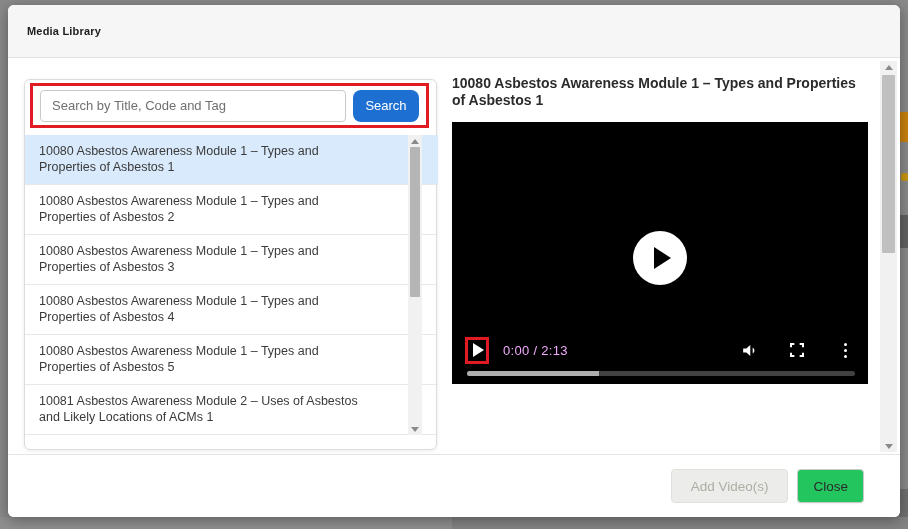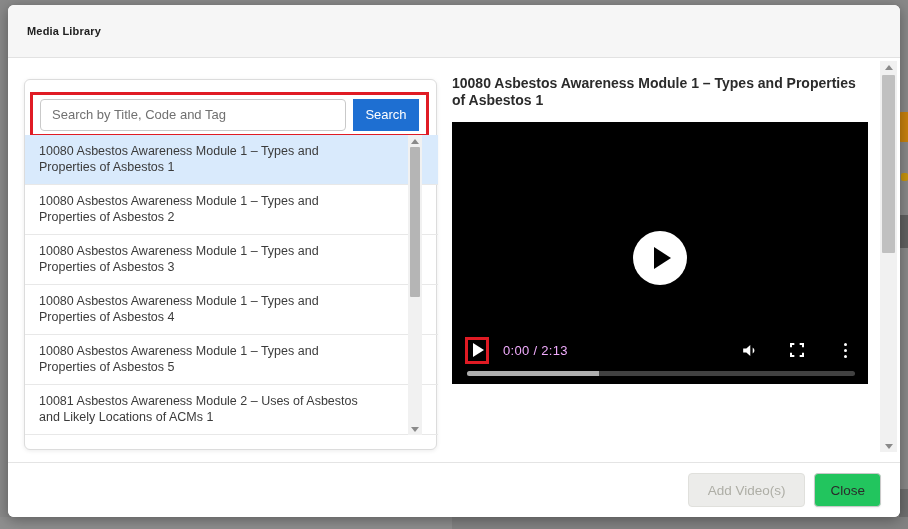--- a/index.html
+++ b/index.html
@@ -45,32 +45,32 @@
   .body-scrollbar .sb-arrow.down { bottom:0; }
 
   
   .left-card {
     position:absolute; left:16px; top:20px; width:413px; height:371px;
     background:#fff; border:1px solid #dcdcdc; border-radius:6px;
     box-shadow:0 1px 4px rgba(0,0,0,.08);
   }
   .annotation { border:3px solid var(--ann, #e01b24); }
   .search-annotation {
-    position:absolute; left:5px; top:12px; width:399px; height:45px;
+    position:absolute; left:5px; top:3px; width:399px; height:45px;
     display:flex; align-items:center; gap:7px; padding:0 7px;
     background:#fff;
   }
   .search-input {
     flex:1; height:32px; border:1px solid #c9c9c9; border-radius:4px;
     padding:0 11px; font-size:13px; color:#333;
     font-family:"Liberation Sans", sans-serif; outline:none;
   }
   .search-input::placeholder { color:#707070; opacity:1; }
   .search-btn {
-    width:66px; height:32px; border:none; border-radius:0;
+    width:66px; height:32px; border:none; border-radius:8px;
     background:#1e6fd2; color:#fff; font-size:13px; cursor:pointer;
     font-family:"Liberation Sans", sans-serif;
   }
 
   .media-list { position:absolute; left:0; top:55px; width:413px; list-style:none; }
   .media-list li {
     padding:8px 72px 9px 14px; font-size:12.5px; line-height:16px; color:#3b3b3b;
     border-bottom:1px solid #e8e8e8; cursor:pointer;
   }
   .media-list li.selected { background:#d9eafc; }
@@ -113,23 +113,23 @@
   .kebab span { width:3px; height:3px; background:#fff; border-radius:50%; display:block; }
 
   .progress-track {
     position:absolute; left:15px; right:13px; bottom:8px; height:5px;
     background:#414141; border-radius:3px; cursor:pointer;
   }
   .progress-buffered { height:5px; background:#aeaeae; border-radius:3px 0 0 3px; width:34%; }
 
   
   .modal-footer {
-    position:absolute; left:0; right:0; bottom:0; height:55px;
+    position:absolute; left:0; right:0; bottom:0; height:63px;
     border-top:1px solid #e4e4e4; background:#fff;
-    display:flex; align-items:center; justify-content:flex-end; gap:9px; padding-right:19px;
+    display:flex; align-items:center; justify-content:flex-end; gap:9px; padding-right:36px;
   }
   .btn-add {
     height:34px; padding:0 19px; font-size:13.5px; border-radius:4px;
     background:#ececea; border:1px solid #e0e0dc; color:#aeaea6;
     font-family:"Liberation Sans", sans-serif;
   }
   .btn-close {
     height:34px; padding:0 15px; font-size:13.5px; border-radius:4px;
     background:#22c55e; border:1px solid #c9c9c9; color:#2b2b2b; cursor:pointer;
     box-shadow:0 1px 2px rgba(0,0,0,.06);

